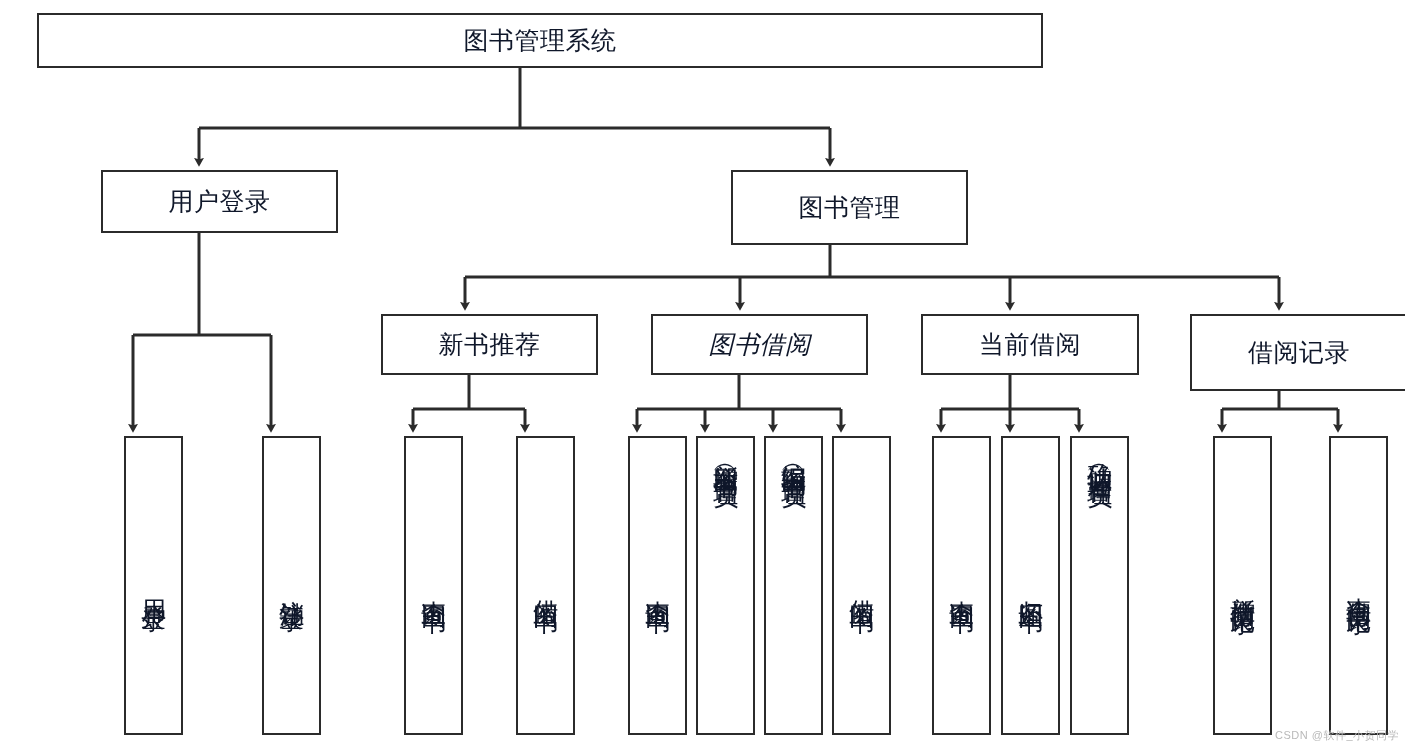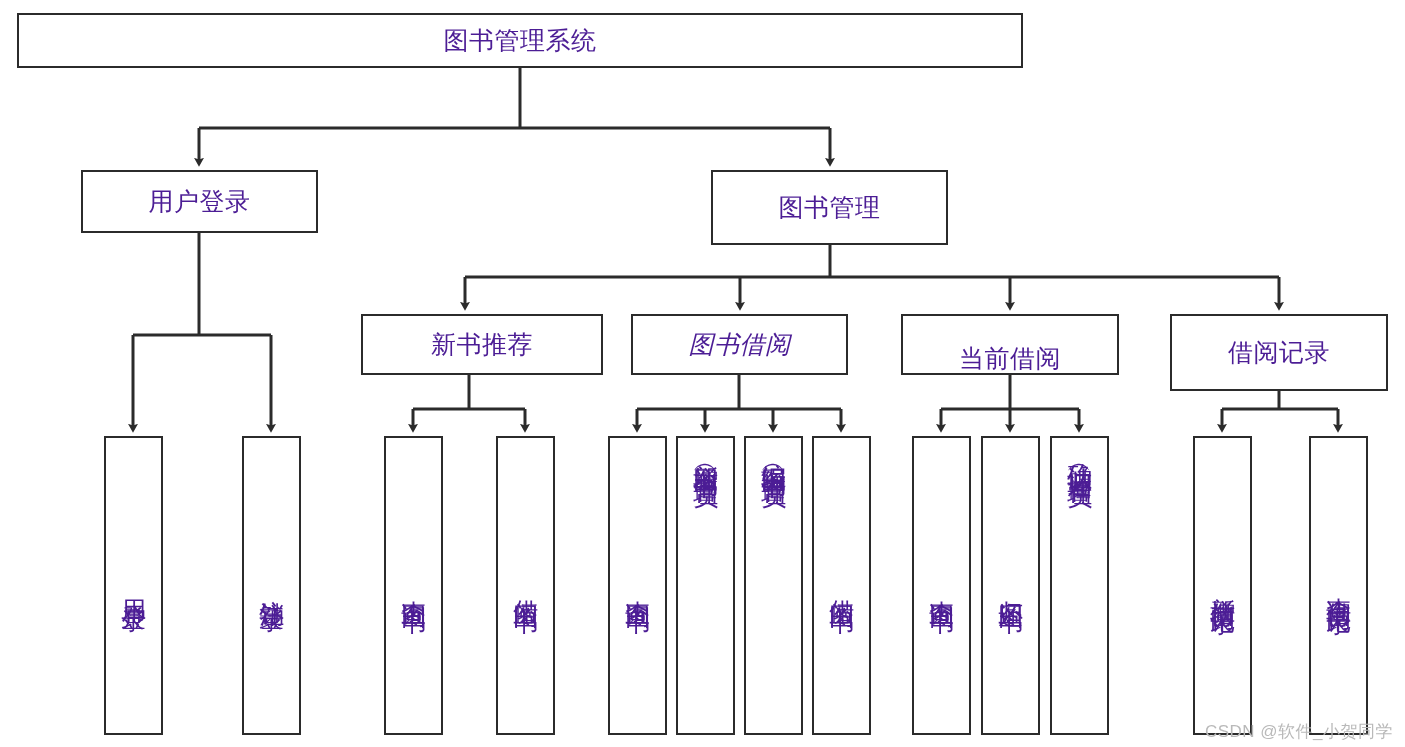--- a/index.html
+++ b/index.html
@@ -26,21 +26,22 @@
     pointer-events: none;
   }
   .node {
     position: absolute;
     box-sizing: border-box;
     border: 2.5px solid #2b2b2b;
     background: #ffffff;
     display: flex;
     align-items: center;
     justify-content: center;
-    color: #4c1d95;
+    color: #0f172a;
+    margin-left: 20px;
   }
   .node .lbl {
     display: block;
     text-align: center;
     line-height: 1.18;
     letter-spacing: 0.5px;
   }
   
   .node.h .lbl {
     font-size: 25px;
@@ -62,23 +63,23 @@
     line-height: 1.02;
     letter-spacing: 3px;
     white-space: nowrap;
   }
   .node.v.mid {
     align-items: center;
     padding-top: 0;
   }
   #watermark {
     position: absolute;
-    right: 12px;
+    right: 6px;
     bottom: 4px;
-    font-size: 17px;
+    font-size: 11px;
     color: #b9b9b9;
     white-space: nowrap;
     letter-spacing: 0.5px;
   }
 </style>
 </head>
 <body>
 
 <div id="canvas">
 
@@ -139,27 +140,27 @@
     <span class="lbl">图书管理系统</span>
   </div>
 
   <div class="node h" style="left:81px; top:170px; width:237px; height:63px;">
     <span class="lbl">用户登录</span>
   </div>
   <div class="node h" style="left:711px; top:170px; width:237px; height:75px;">
     <span class="lbl">图书管理</span>
   </div>
 
-  <div class="node h" style="left:361px; top:314px; width:242px; height:61px;">
+  <div class="node h" style="left:361px; top:314px; width:217px; height:61px;">
     <span class="lbl">新书推荐</span>
   </div>
   <div class="node h" style="left:631px; top:314px; width:217px; height:61px;font-style:italic;">
     <span class="lbl">图书借阅</span>
   </div>
-  <div class="node h" style="left:901px; top:314px; width:218px; height:61px;align-items:flex-end;">
+  <div class="node h" style="left:901px; top:314px; width:218px; height:61px;">
     <span class="lbl">当前借阅</span>
   </div>
   <div class="node h" style="left:1170px; top:314px; width:218px; height:77px;">
     <span class="lbl">借阅记录</span>
   </div>
 
   <div class="node v mid" style="left:104px; top:436px; width:59px; height:299px;">
     <span class="lbl">用户登录</span>
   </div>
   <div class="node v mid" style="left:242px; top:436px; width:59px; height:299px;">

